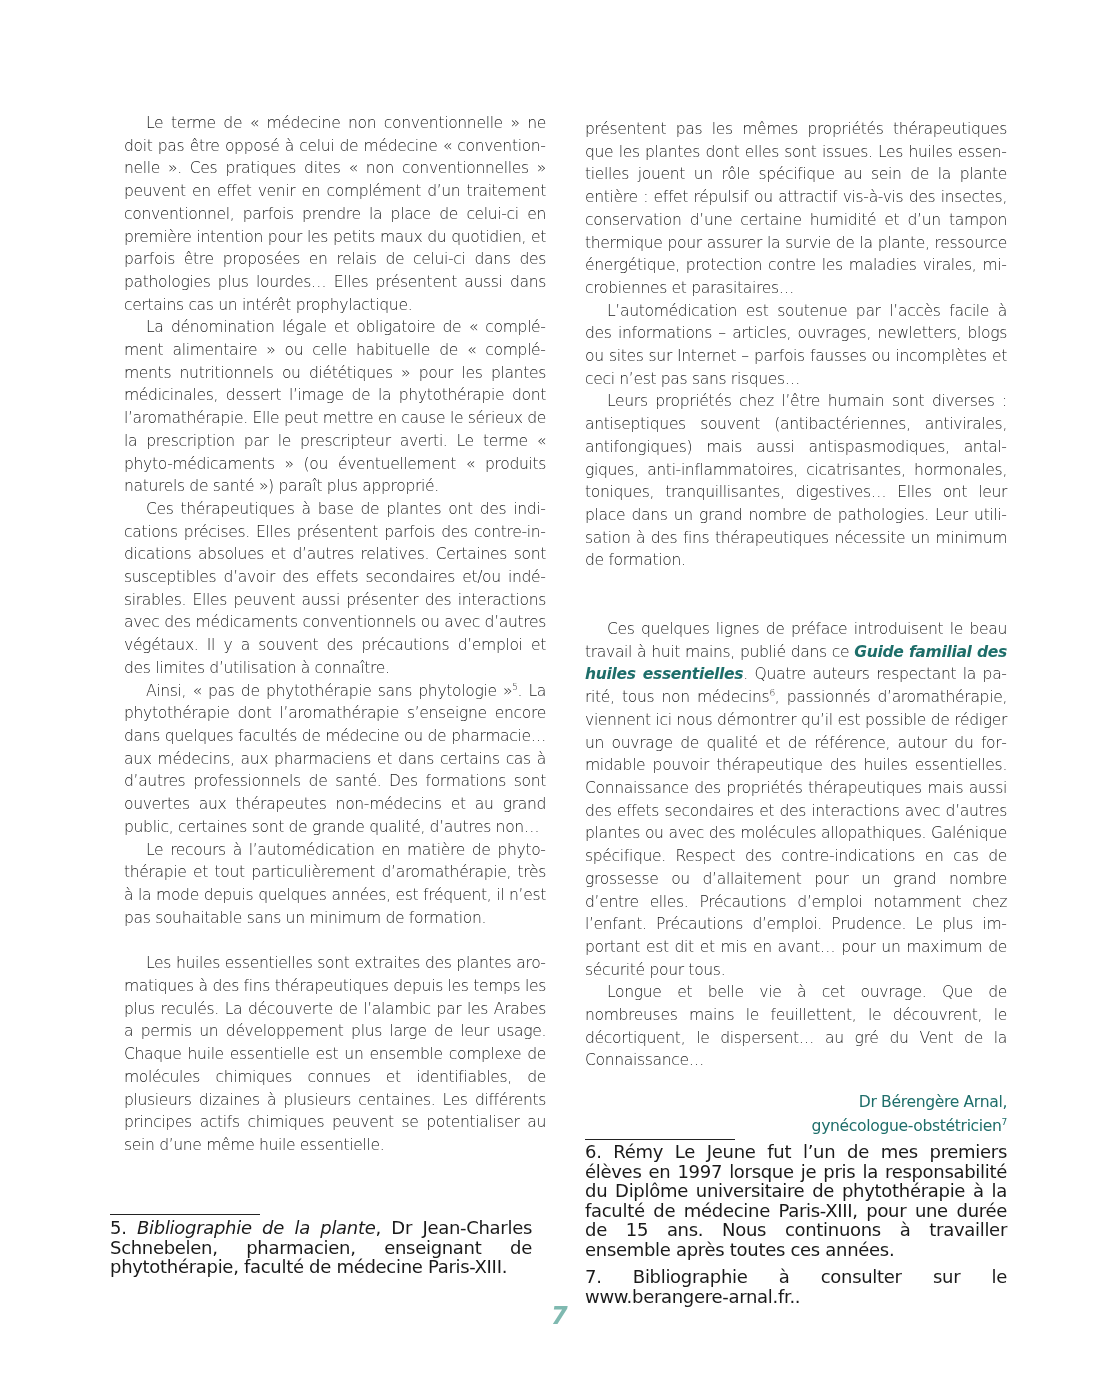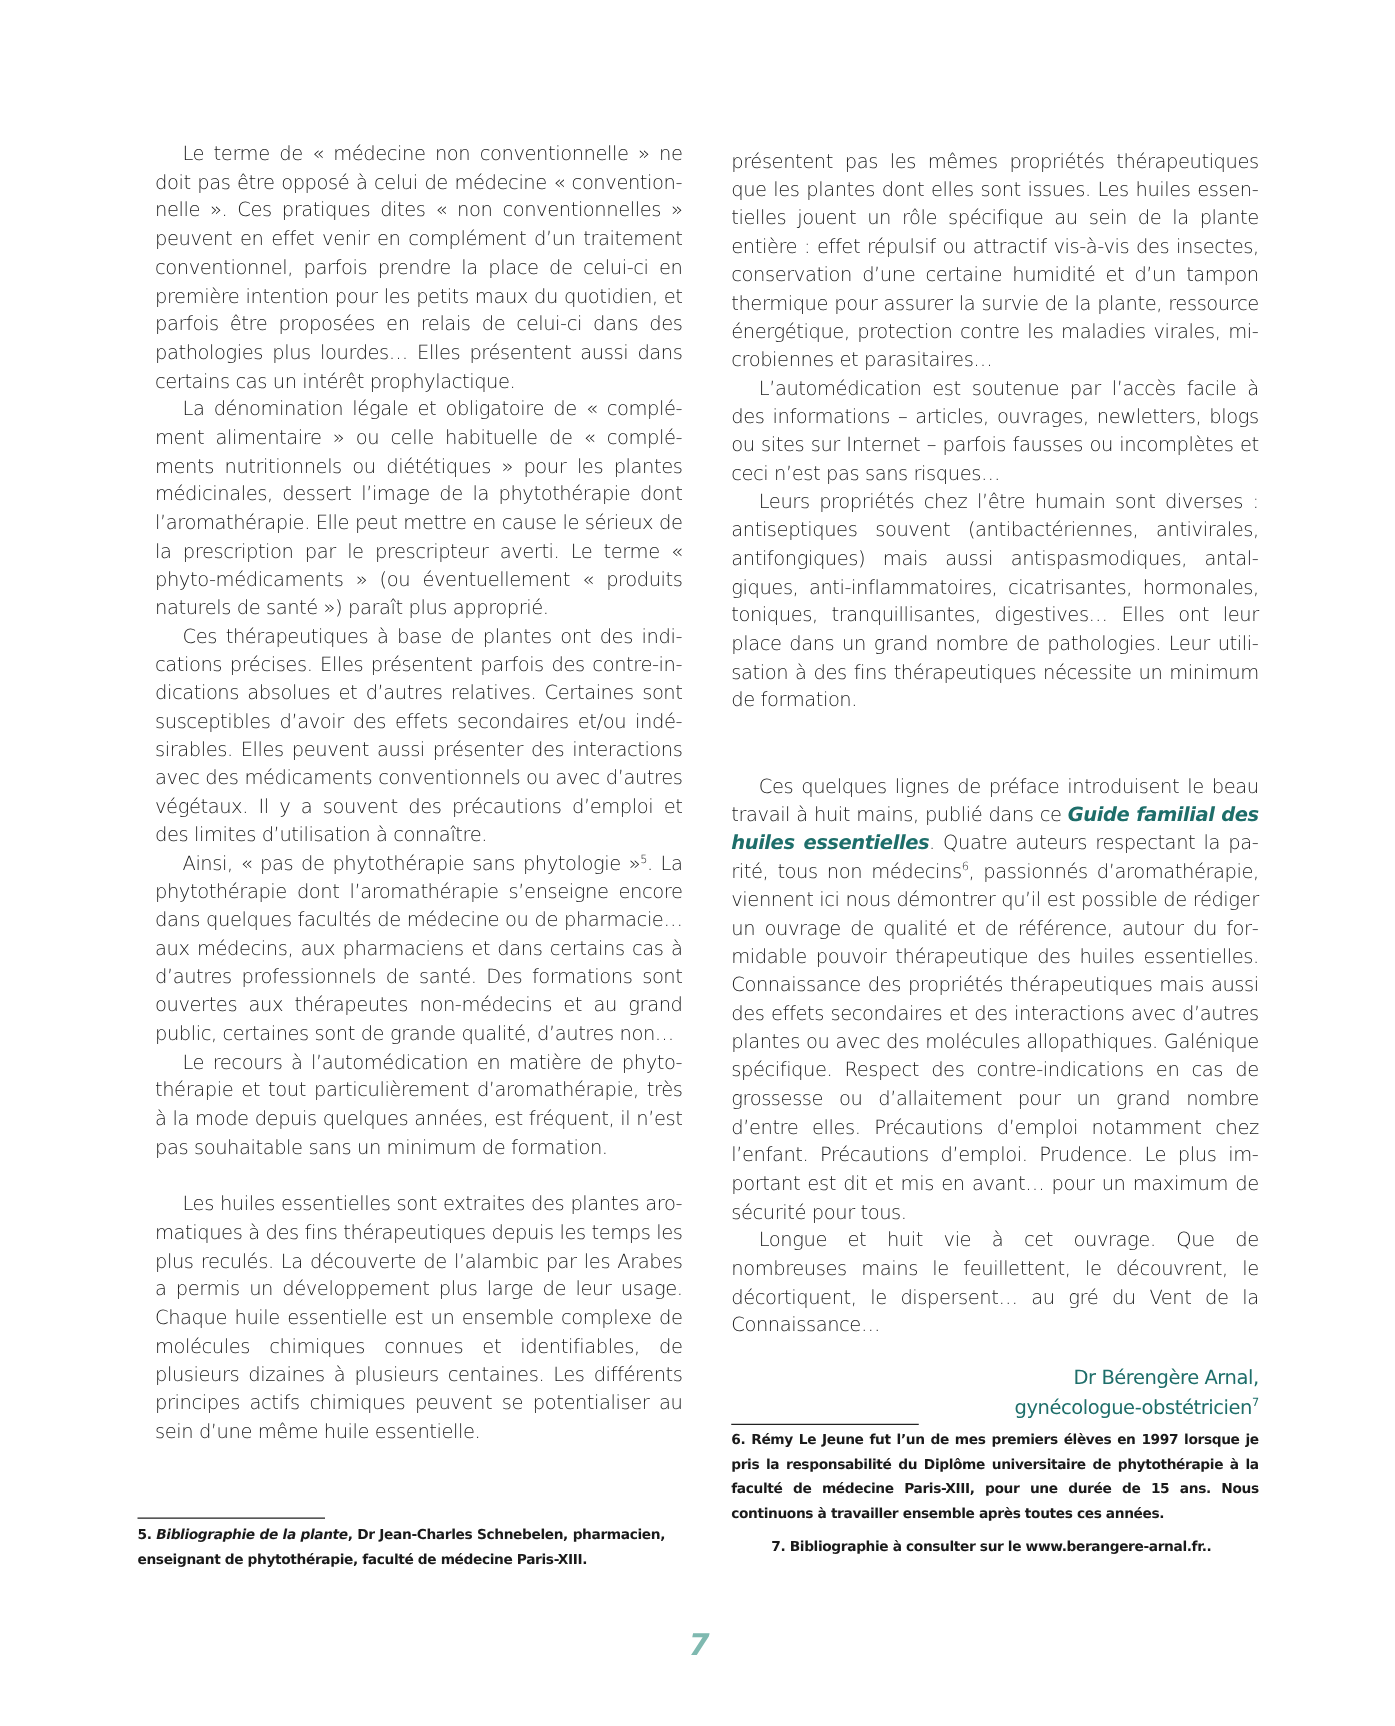--- a/index.html
+++ b/index.html
@@ -10,23 +10,23 @@
   .col.left { left: 124px; top: 82px; margin-top: 30px; }
   .col.right { left: 585px; top: 82px; }
   .col p { margin: 0; text-indent: 22px; hyphens: manual; }
   .col p.noindent { text-indent: 0; margin-top: 36px; }
   .gap { height: 23px; }
   sup { font-size: 9px; line-height: 0; vertical-align: 6px; }
   .booktitle { color: #1e6e6a; font-weight: bold; font-style: italic; }
   .signature { text-align: right; color: #1e6e6a; font-weight: normal; margin-top: 18px; line-height: 24px; }
   .signature p { text-indent: 0; }
   .fn-rule { position: absolute; height: 1px; background: #222; width: 150px; }
-  .fn { position: absolute; width: 422px; font-size: 11px; line-height: 19.5px; text-align: justify; letter-spacing: -0.3px; font-weight: bold; }
+  .fn { position: absolute; width: 422px; font-size: 18px; line-height: 19.5px; text-align: justify; letter-spacing: -0.3px; }
   .fn p { margin: 0; }
-  .fn p + p { margin-top: 8px; margin-left: 32px; }
+  .fn p + p { margin-top: 8px; }
   .pagenum { position: absolute; left: 551px; top: 1302px; font-size: 24px; color: #7fb9b0; font-style: italic; font-weight: bold; }
 </style>
 </head>
 <body>
 
 <div class="col left">
   <p>Le terme de « médecine non conventionnelle » ne doit pas être opposé à celui de médecine « convention­nelle ». Ces pratiques dites « non conventionnelles » peuvent en effet venir en complément d’un traitement conventionnel, parfois prendre la place de celui-ci en première intention pour les petits maux du quotidien, et parfois être proposées en relais de celui-ci dans des pathologies plus lourdes… Elles présentent aussi dans certains cas un intérêt prophylactique.</p>
   <p>La dénomination légale et obligatoire de « complé­ment alimentaire » ou celle habituelle de « complé­ments nutritionnels ou diététiques » pour les plantes médicinales, dessert l’image de la phytothérapie dont l’aromathérapie. Elle peut mettre en cause le sérieux de la prescription par le prescripteur averti. Le terme « phyto-médicaments » (ou éventuellement « produits naturels de santé ») paraît plus approprié.</p>
   <p>Ces thérapeutiques à base de plantes ont des indi­cations précises. Elles présentent parfois des contre-in­dications absolues et d’autres relatives. Certaines sont susceptibles d’avoir des effets secondaires et/ou indé­sirables. Elles peuvent aussi présenter des interactions avec des médicaments conventionnels ou avec d’autres végétaux. Il y a souvent des précautions d’emploi et des limites d’utilisation à connaître.</p>
   <p><span>Ainsi, « pas de phytothérapie sans phytologie »</span><sup>5</sup><span>. La phytothérapie dont l’aromathérapie s’enseigne encore dans quelques facultés de médecine ou de pharmacie… aux médecins, aux pharmaciens et dans certains cas à d’autres professionnels de santé. Des formations sont ouvertes aux thérapeutes non-médecins et au grand public, certaines sont de grande qualité, d’autres non…</span></p>
@@ -35,21 +35,21 @@
   <p>Les huiles essentielles sont extraites des plantes aro­matiques à des fins thérapeutiques depuis les temps les plus reculés. La découverte de l’alambic par les Arabes a permis un développement plus large de leur usage. Chaque huile essentielle est un ensemble complexe de molécules chimiques connues et identifiables, de plusieurs dizaines à plusieurs centaines. Les différents principes actifs chimiques peuvent se potentialiser au sein d’une même huile essentielle.</p>
 </div>
 
 <div class="col right">
   <p class="noindent">présentent pas les mêmes propriétés thérapeutiques que les plantes dont elles sont issues. Les huiles essen­tielles jouent un rôle spécifique au sein de la plante entière : effet répulsif ou attractif vis-à-vis des insectes, conservation d’une certaine humidité et d’un tampon thermique pour assurer la survie de la plante, ressource énergétique, protection contre les maladies virales, mi­crobiennes et parasitaires…</p>
   <p>L’automédication est soutenue par l’accès facile à des informations – articles, ouvrages, newletters, blogs ou sites sur Internet – parfois fausses ou incomplètes et ceci n’est pas sans risques…</p>
   <p>Leurs propriétés chez l’être humain sont diverses : antiseptiques souvent (antibactériennes, antivirales, antifongiques) mais aussi antispasmodiques, antal­giques, anti-inflammatoires, cicatrisantes, hormonales, toniques, tranquillisantes, digestives… Elles ont leur place dans un grand nombre de pathologies. Leur utili­sation à des fins thérapeutiques nécessite un minimum de formation.</p>
   <div class="gap"></div>
   <div class="gap"></div>
   <p><span>Ces quelques lignes de préface introduisent le beau travail à huit mains, publié dans ce </span><span class="booktitle">Guide familial des huiles essentielles</span><span>. Quatre auteurs respectant la pa­rité, tous non médecins</span><sup>6</sup><span>, passionnés d’aromathérapie, viennent ici nous démontrer qu’il est possible de rédi­ger un ouvrage de qualité et de référence, autour du for­midable pouvoir thérapeutique des huiles essentielles. Connaissance des propriétés thérapeutiques mais aussi des effets secondaires et des interactions avec d’autres plantes ou avec des molécules allopathiques. Galé­nique spécifique. Respect des contre-indications en cas de grossesse ou d’allaitement pour un grand nombre d’entre elles. Précautions d’emploi notamment chez l’enfant. Précautions d’emploi. Prudence. Le plus im­portant est dit et mis en avant… pour un maximum de sécurité pour tous.</span></p>
-  <p>Longue et huit vie à cet ouvrage. Que de nombreuses mains le feuillettent, le découvrent, le décortiquent, le dispersent… au gré du Vent de la Connaissance…</p>
+  <p>Longue et belle vie à cet ouvrage. Que de nombreuses mains le feuillettent, le découvrent, le décortiquent, le dispersent… au gré du Vent de la Connaissance…</p>
   <div class="signature">
     <p>Dr Bérengère Arnal,</p>
     <p><span>gynécologue-obstétricien</span><sup>7</sup></p>
   </div>
 </div>
 
 <div class="fn-rule" style="left:110px; top:1214px;"></div>
 <div class="fn" style="left:110px; top:1218px;">
   <p><span>5. </span><i>Bibliographie de la plante</i><span>, Dr Jean-Charles Schnebelen, pharmacien, enseignant de phytothérapie, faculté de méde­cine Paris-XIII.</span></p>
 </div>

